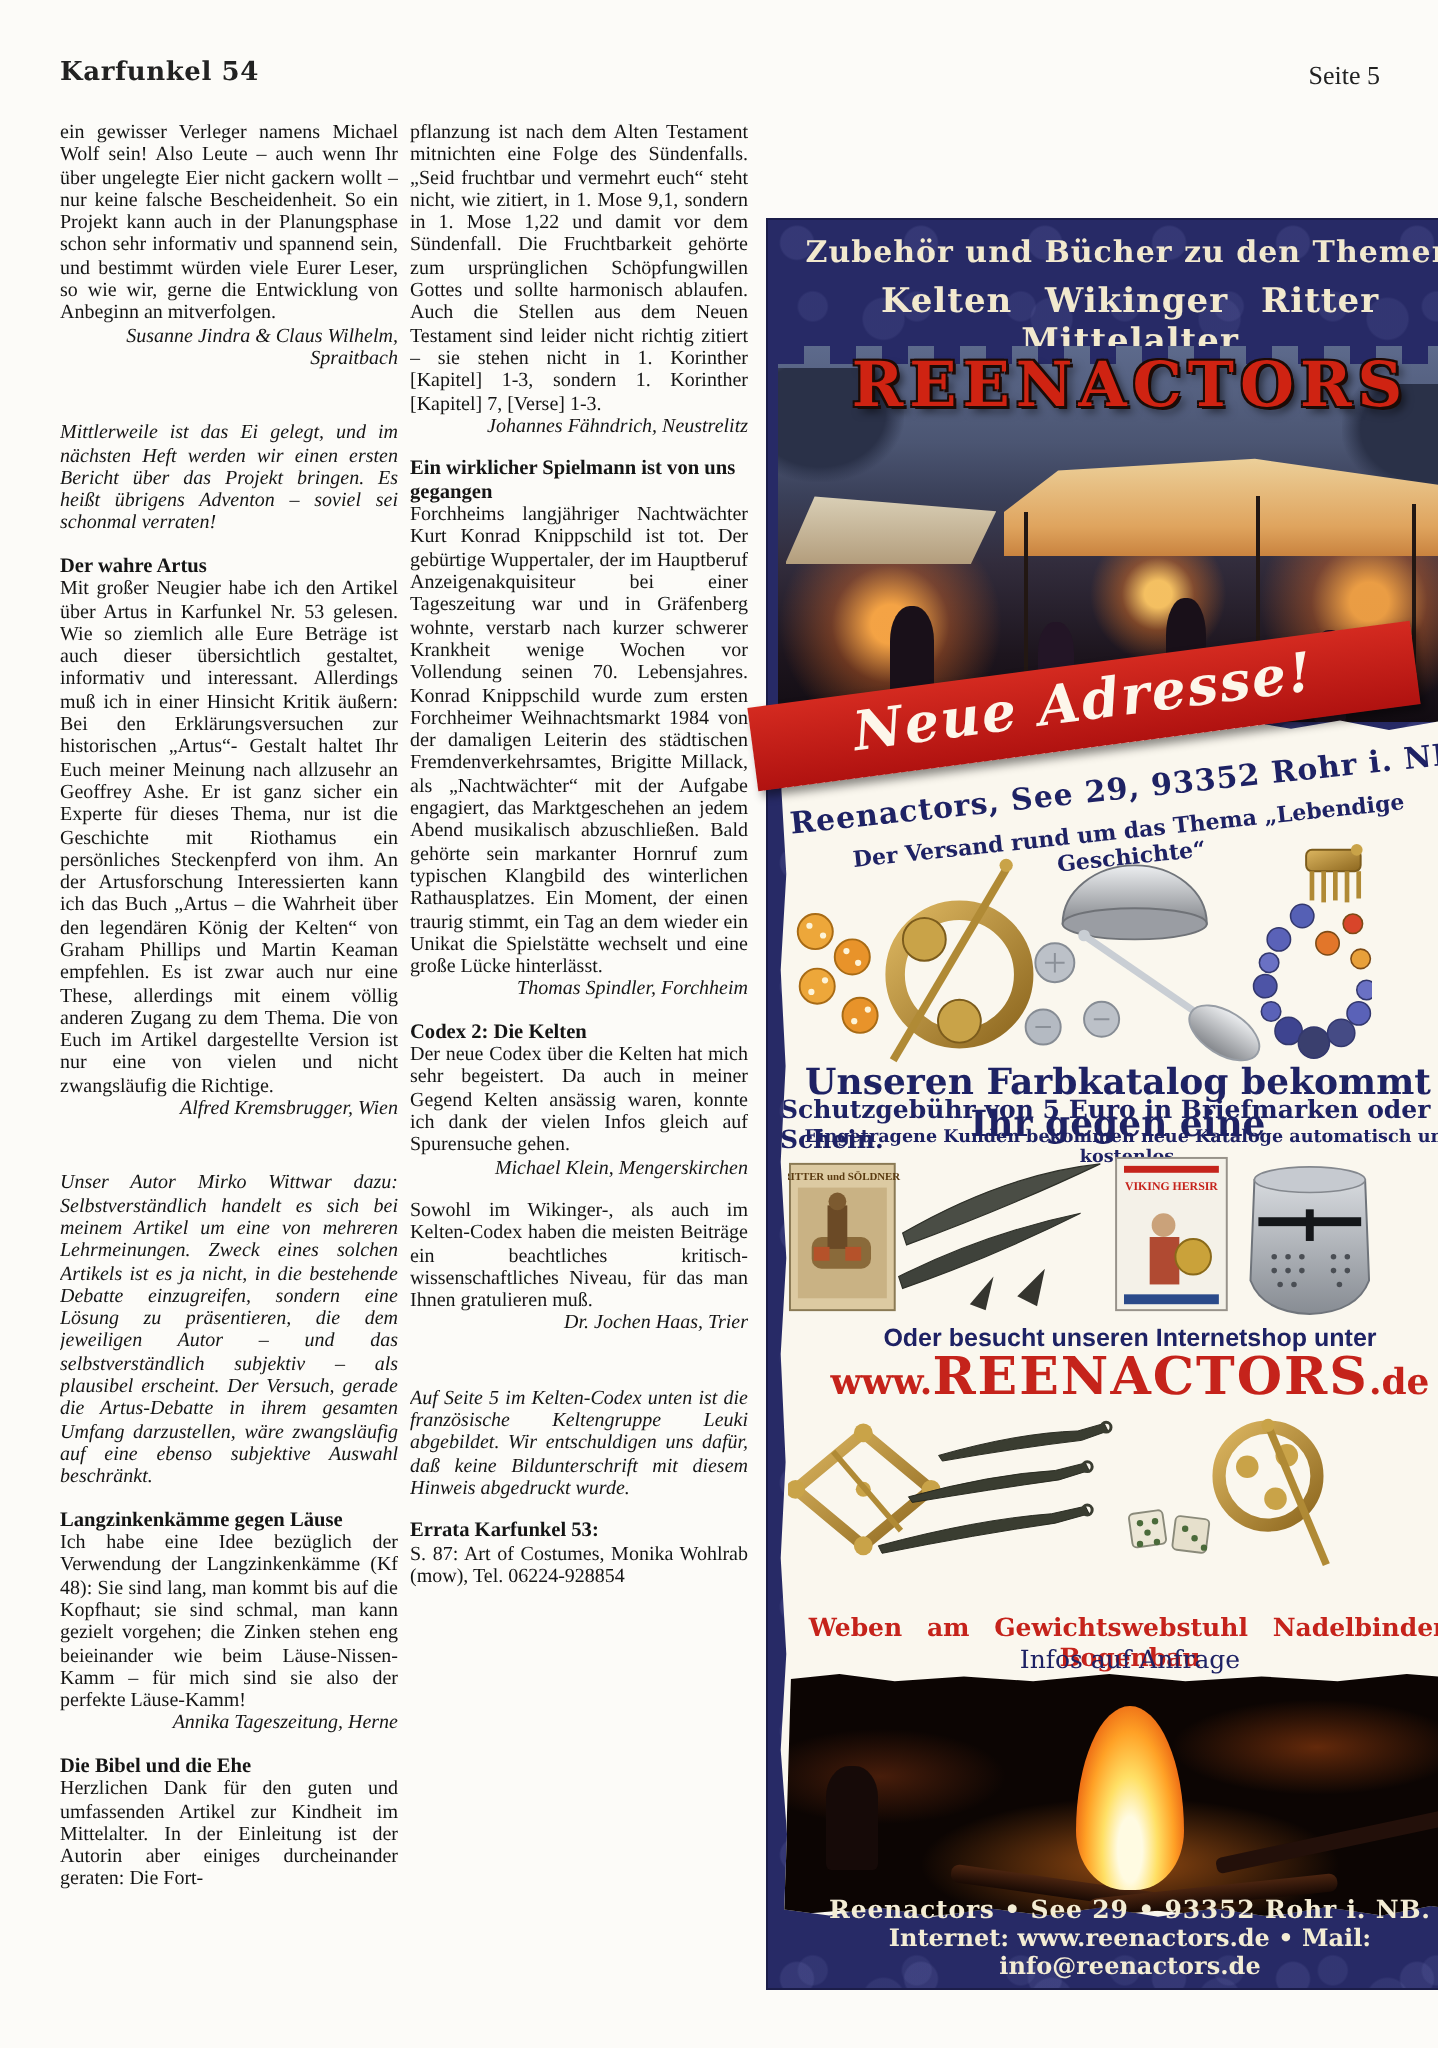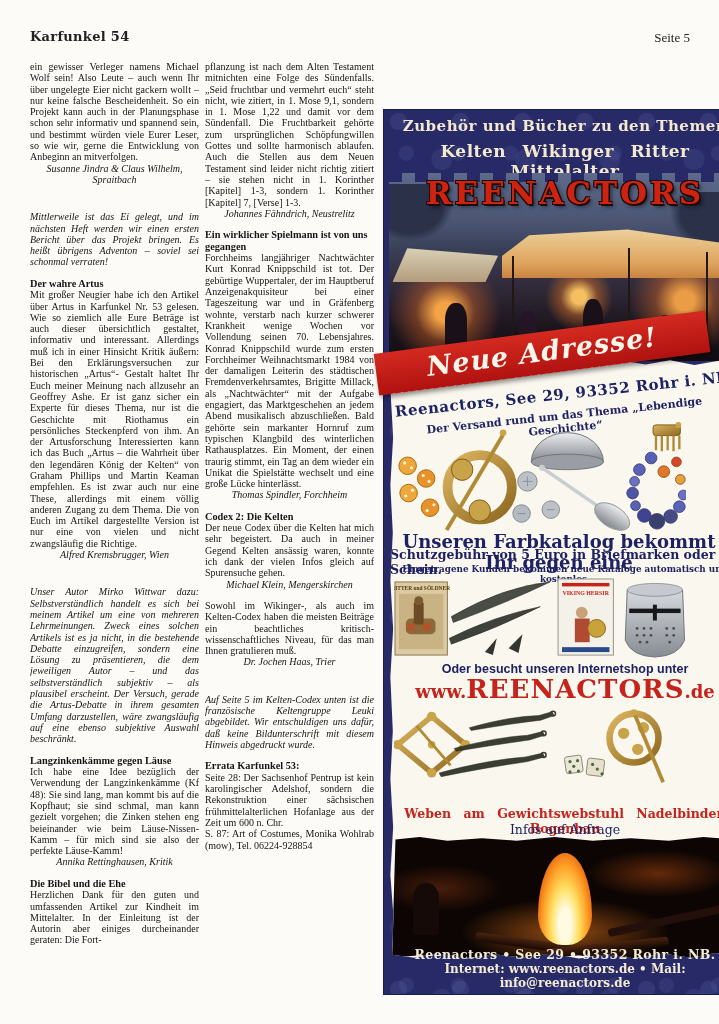--- a/index.html
+++ b/index.html
@@ -14,21 +14,21 @@
   .hdr-right{ position:absolute; right:29px; top:30px; font-size:13px; color:#222; }
 
   
   .col { position:absolute; top:61px; width:169px; font-size:10px; line-height:11.3px;
          text-align:justify; hyphens:auto; -webkit-hyphens:auto; height:952px; overflow:hidden; }
   .col-left   { left:30px; }
   .col-middle { left:205px; }
   .blk-p     { text-align:justify; }
   .blk-gap   { margin-top:10px; }
   .blk-h     { margin-top:10px; font-size:10.3px; font-weight:bold; text-align:left; line-height:11.5px; }
-  .blk-sig   { font-style:italic; text-align:center; }
+  .blk-sig   { font-style:italic; text-align:right; }
   .blk-reply { margin-top:26px; font-style:italic; text-align:justify; }
 
   
   .ad { position:absolute; left:383px; top:78px; width:364px; height:886px;
         background-color:#272a66;
         background-image:
           radial-gradient(circle at 25% 20%, rgba(125,130,195,.16) 0 8px, transparent 9px),
           radial-gradient(circle at 70% 60%, rgba(125,130,195,.13) 0 10px, transparent 11px),
           radial-gradient(circle at 45% 85%, rgba(125,130,195,.13) 0 7px, transparent 8px);
         background-size:62px 62px, 84px 84px, 52px 52px;
@@ -126,38 +126,37 @@
 <div class="col col-left">
     <p class="blk-p">ein gewisser Verleger namens Michael Wolf sein! Also Leute – auch wenn Ihr über ungelegte Eier nicht gackern wollt – nur keine falsche Bescheidenheit. So ein Projekt kann auch in der Planungsphase schon sehr informativ und spannend sein, und bestimmt würden viele Eurer Leser, so wie wir, gerne die Entwicklung von Anbeginn an mitverfolgen.</p>
     <p class="blk-sig">Susanne Jindra &amp; Claus Wilhelm, Spraitbach</p>
     <p class="blk-reply">Mittlerweile ist das Ei gelegt, und im nächsten Heft werden wir einen ersten Bericht über das Projekt bringen. Es heißt übrigens Adventon – soviel sei schonmal verraten!</p>
     <h3 class="blk-h">Der wahre Artus</h3>
     <p class="blk-p">Mit großer Neugier habe ich den Artikel über Artus in Karfunkel Nr. 53 gelesen. Wie so ziemlich alle Eure Beträge ist auch dieser übersichtlich gestaltet, informativ und interessant. Allerdings muß ich in einer Hinsicht Kritik äußern: Bei den Erklärungsversuchen zur historischen „Artus“- Gestalt haltet Ihr Euch meiner Meinung nach allzusehr an Geoffrey Ashe. Er ist ganz sicher ein Experte für dieses Thema, nur ist die Geschichte mit Riothamus ein persönliches Steckenpferd von ihm. An der Artusforschung Interessierten kann ich das Buch „Artus – die Wahrheit über den legendären König der Kelten“ von Graham Phillips und Martin Keaman empfehlen. Es ist zwar auch nur eine These, allerdings mit einem völlig anderen Zugang zu dem Thema. Die von Euch im Artikel dargestellte Version ist nur eine von vielen und nicht zwangsläufig die Richtige.</p>
     <p class="blk-sig">Alfred Kremsbrugger, Wien</p>
     <p class="blk-reply">Unser Autor Mirko Wittwar dazu: Selbstverständlich handelt es sich bei meinem Artikel um eine von mehreren Lehrmeinungen. Zweck eines solchen Artikels ist es ja nicht, in die bestehende Debatte einzugreifen, sondern eine Lösung zu präsentieren, die dem jeweiligen Autor – und das selbstverständlich subjektiv – als plausibel erscheint. Der Versuch, gerade die Artus-Debatte in ihrem gesamten Umfang darzustellen, wäre zwangsläufig auf eine ebenso subjektive Auswahl beschränkt.</p>
     <h3 class="blk-h">Langzinkenkämme gegen Läuse</h3>
     <p class="blk-p">Ich habe eine Idee bezüglich der Verwendung der Langzinkenkämme (Kf 48): Sie sind lang, man kommt bis auf die Kopfhaut; sie sind schmal, man kann gezielt vorgehen; die Zinken stehen eng beieinander wie beim Läuse-Nissen-Kamm – für mich sind sie also der perfekte Läuse-Kamm!</p>
-    <p class="blk-sig">Annika Rettinghausen, Kritik</p>
+    <p class="blk-sig">Annika Tageszeitung, Herne</p>
     <h3 class="blk-h">Die Bibel und die Ehe</h3>
     <p class="blk-p">Herzlichen Dank für den guten und umfassenden Artikel zur Kindheit im Mittelalter. In der Einleitung ist der Autorin aber einiges durcheinander geraten: Die Fort-</p>
   </div>
 <div class="col col-middle">
     <p class="blk-p">pflanzung ist nach dem Alten Testament mitnichten eine Folge des Sündenfalls. „Seid fruchtbar und vermehrt euch“ steht nicht, wie zitiert, in 1. Mose 9,1, sondern in 1. Mose 1,22 und damit vor dem Sündenfall. Die Fruchtbarkeit gehörte zum ursprünglichen Schöpfungwillen Gottes und sollte harmonisch ablaufen. Auch die Stellen aus dem Neuen Testament sind leider nicht richtig zitiert – sie stehen nicht in 1. Korinther [Kapitel] 1-3, sondern 1. Korinther [Kapitel] 7, [Verse] 1-3.</p>
     <p class="blk-sig">Johannes Fähndrich, Neustrelitz</p>
     <h3 class="blk-h">Ein wirklicher Spielmann ist von uns gegangen</h3>
     <p class="blk-p">Forchheims langjähriger Nachtwächter Kurt Konrad Knippschild ist tot. Der gebürtige Wuppertaler, der im Hauptberuf Anzeigenakquisiteur bei einer Tageszeitung war und in Gräfenberg wohnte, verstarb nach kurzer schwerer Krankheit wenige Wochen vor Vollendung seinen 70. Lebensjahres. Konrad Knippschild wurde zum ersten Forchheimer Weihnachtsmarkt 1984 von der damaligen Leiterin des städtischen Fremdenverkehrsamtes, Brigitte Millack, als „Nachtwächter“ mit der Aufgabe engagiert, das Marktgeschehen an jedem Abend musikalisch abzuschließen. Bald gehörte sein markanter Hornruf zum typischen Klangbild des winterlichen Rathausplatzes. Ein Moment, der einen traurig stimmt, ein Tag an dem wieder ein Unikat die Spielstätte wechselt und eine große Lücke hinterlässt.</p>
     <p class="blk-sig">Thomas Spindler, Forchheim</p>
     <h3 class="blk-h">Codex 2: Die Kelten</h3>
     <p class="blk-p">Der neue Codex über die Kelten hat mich sehr begeistert. Da auch in meiner Gegend Kelten ansässig waren, konnte ich dank der vielen Infos gleich auf Spurensuche gehen.</p>
     <p class="blk-sig">Michael Klein, Mengerskirchen</p>
     <p class="blk-p blk-gap">Sowohl im Wikinger-, als auch im Kelten-Codex haben die meisten Beiträge ein beachtliches kritisch-wissenschaftliches Niveau, für das man Ihnen gratulieren muß.</p>
     <p class="blk-sig">Dr. Jochen Haas, Trier</p>
     <p class="blk-reply">Auf Seite 5 im Kelten-Codex unten ist die französische Keltengruppe Leuki abgebildet. Wir entschuldigen uns dafür, daß keine Bildunterschrift mit diesem Hinweis abgedruckt wurde.</p>
     <h3 class="blk-h">Errata Karfunkel 53:</h3>
-    <p class="blk-p">Seite 28: Der Sachsenhof Pentrup ist kein karolingischer Adelshof, sondern die Rekonstruktion einer sächsischen frühmittelalterlichen Hofanlage aus der Zeit um 600 n. Chr.</p>
     <p class="blk-p">S. 87: Art of Costumes, Monika Wohlrab (mow), Tel. 06224-928854</p>
   </div>
 
 <div class="ad">
   <div class="ad-tagline1">Zubehör und Bücher zu den Themen</div>
   <div class="ad-tagline2">Kelten Wikinger Ritter Mittelalter</div>
 
   <div class="photo1">
     <div class="tree t1"></div>
     <div class="tree t2"></div>

